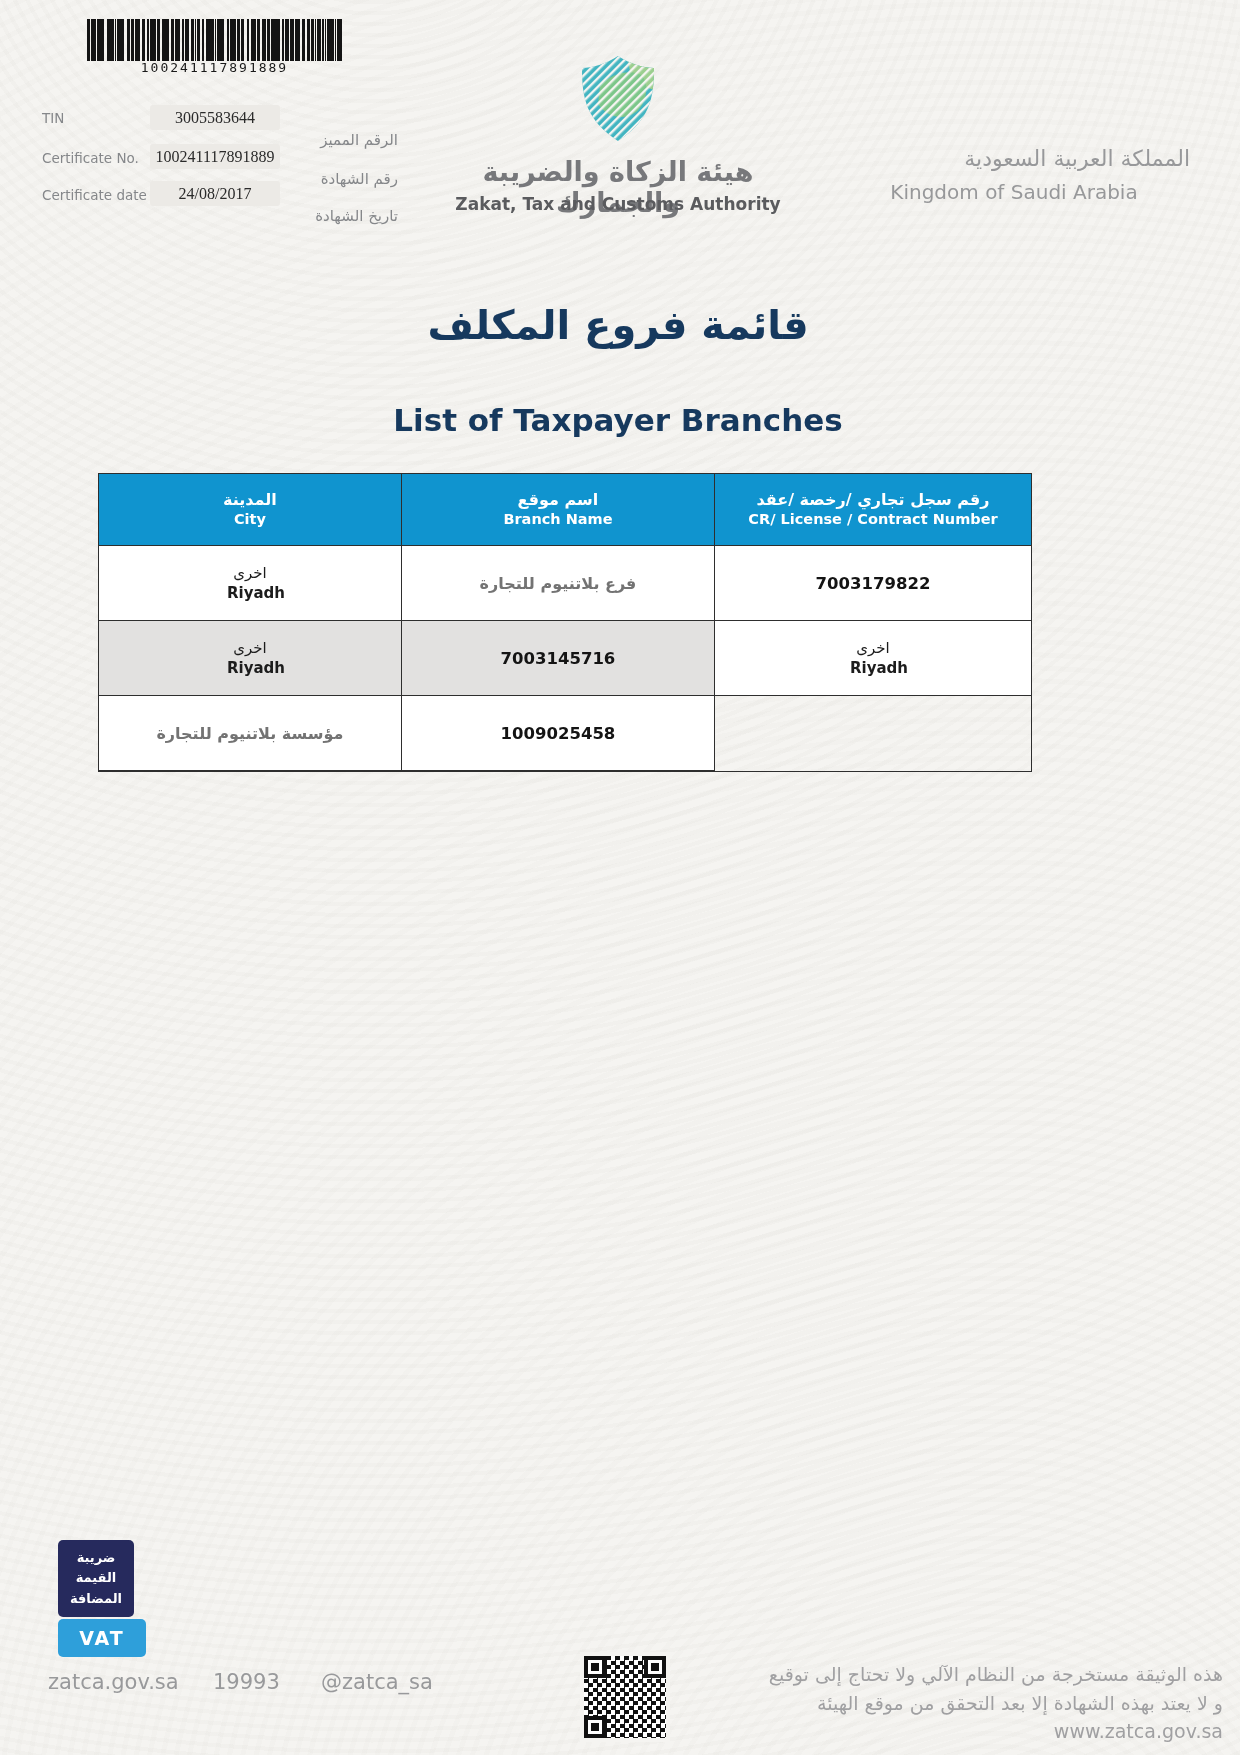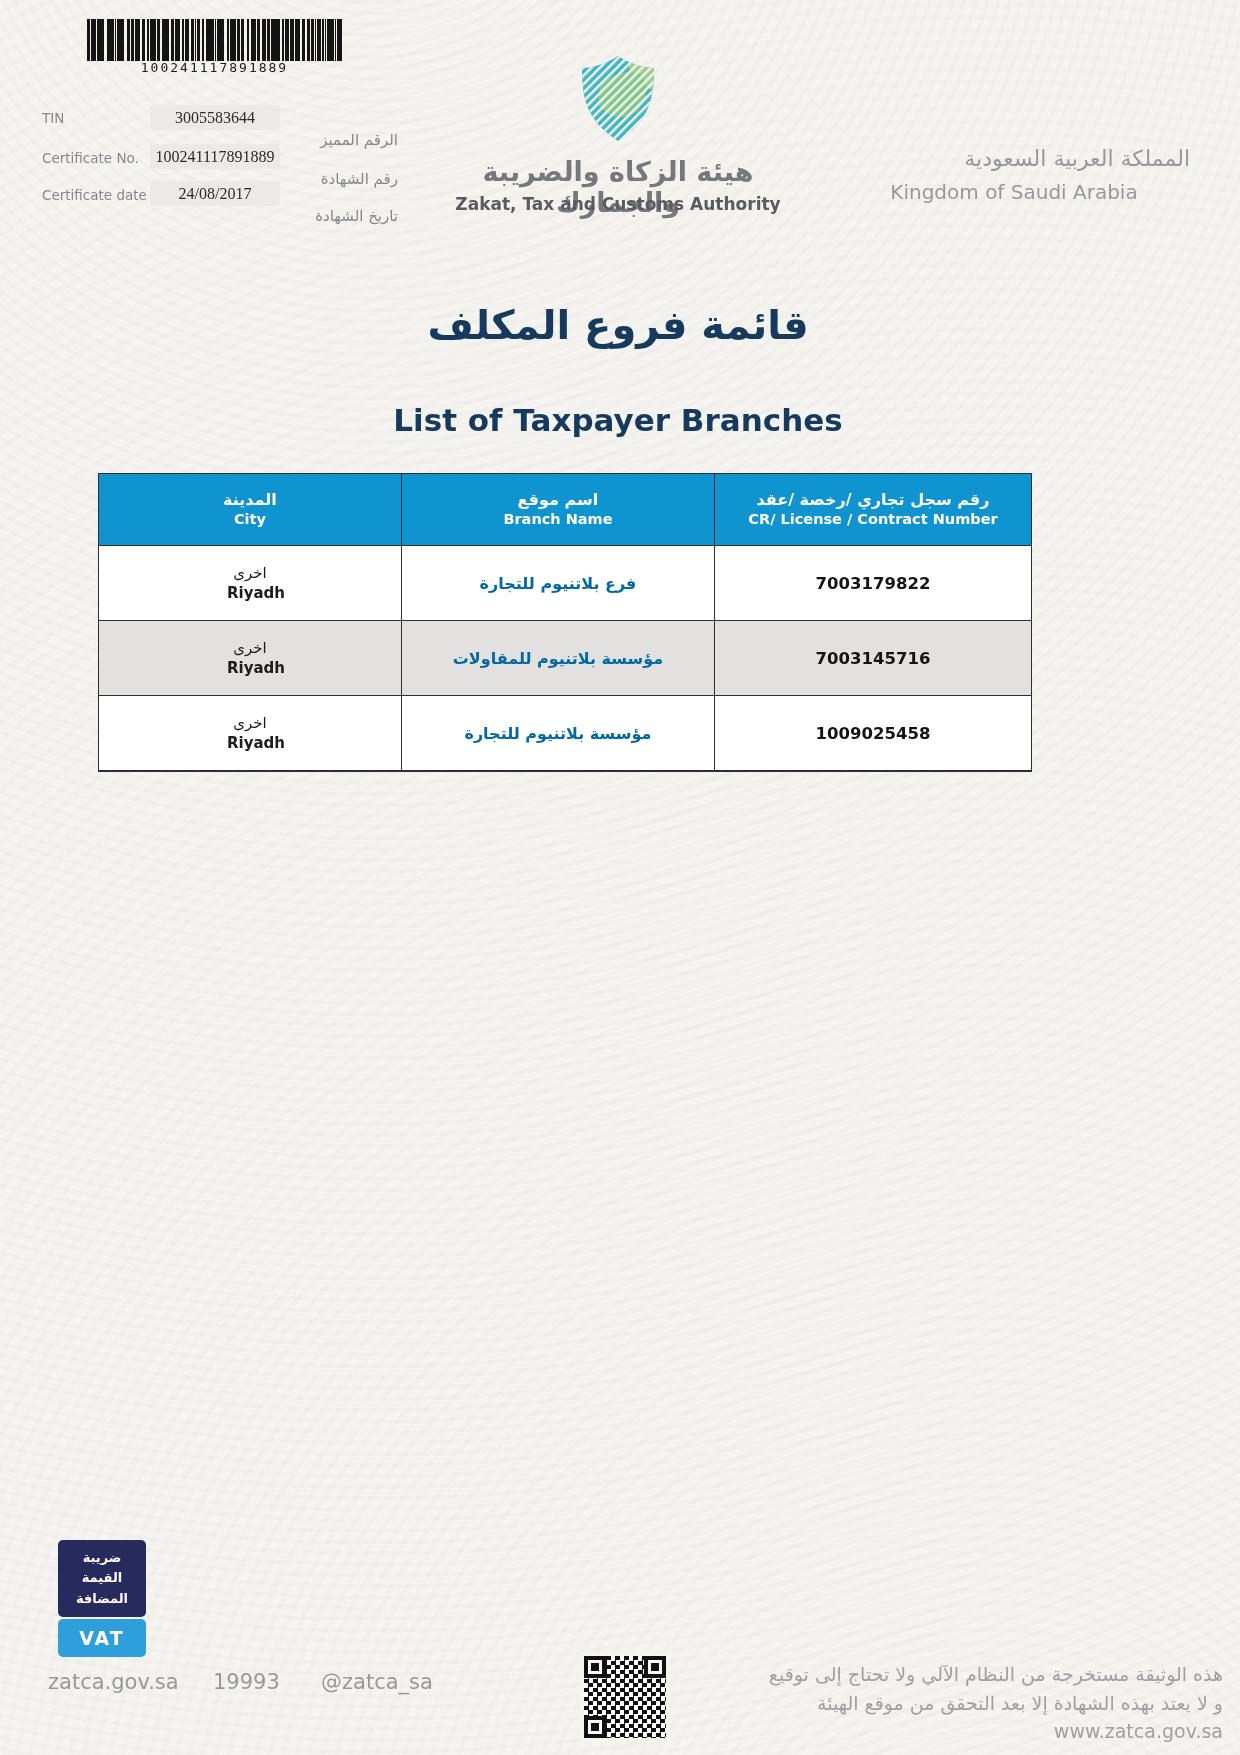--- a/index.html
+++ b/index.html
@@ -63,25 +63,25 @@
     display:flex;flex-direction:column;align-items:center;justify-content:center;
     text-align:center;padding:2px 6px;box-sizing:border-box;}
   .cell:nth-child(3n){border-right:none;}
   .th{background:#1094cf;color:#ffffff;align-items:center;}
   .th .l1{font-size:16px;font-weight:bold;direction:rtl;line-height:1.3;}
   .th .l2{font-size:14.5px;font-weight:bold;line-height:1.3;}
   .row-odd{background:#ffffff;}
   .row-even{background:#e2e1e0;}
   .city-ar{font-size:15px;color:#1c1c1c;direction:rtl;line-height:1.35;}
   .city-en{font-size:15px;font-weight:bold;color:#1c1c1c;line-height:1.35;margin-left:12px;}
-  .branch-name{font-size:16px;font-weight:bold;color:#0369a1;direction:rtl;}
+  .branch-name{font-size:16px;font-weight:bold;color:#737373;direction:rtl;}
   .cr-number{font-size:16.5px;font-weight:bold;color:#141414;}
 
   
-  .vat-top{left:58px;top:1540px;width:88px;height:77px;background:#262a5d;border-radius:5px;
+  .vat-top{left:58px;top:1540px;width:76px;height:77px;background:#262a5d;border-radius:5px;
     display:flex;flex-direction:column;align-items:center;justify-content:center;}
   .vat-top span{color:#fff;font-weight:bold;font-size:13px;line-height:1.55;direction:rtl;}
   .vat-bottom{left:58px;top:1619px;width:88px;height:38px;background:#2e9fda;border-radius:5px;
     display:flex;align-items:center;justify-content:center;
     color:#fff;font-weight:bold;font-size:19px;letter-spacing:2px;}
 
   
   .footer-item{top:1670px;font-size:21px;color:#98999b;}
   .fi-web{left:48px;}
   .fi-phone{left:213px;}
@@ -171,23 +171,20 @@
     </div>
     <div class="cell row-odd">
       <div class="cr-number">7003179822</div>
     </div>
 
     <div class="cell row-even">
       <div class="city-ar">اخرى</div>
       <div class="city-en">Riyadh</div>
     </div>
     <div class="cell row-even">
-      <div class="branch-name">مؤسسة بلاتنيوم للمقاولات</div>
-    </div>
-    <div class="cell row-even">
       <div class="cr-number">7003145716</div>
     </div>
 
     <div class="cell row-odd row-last">
       <div class="city-ar">اخرى</div>
       <div class="city-en">Riyadh</div>
     </div>
     <div class="cell row-odd row-last">
       <div class="branch-name">مؤسسة بلاتنيوم للتجارة</div>
     </div>

